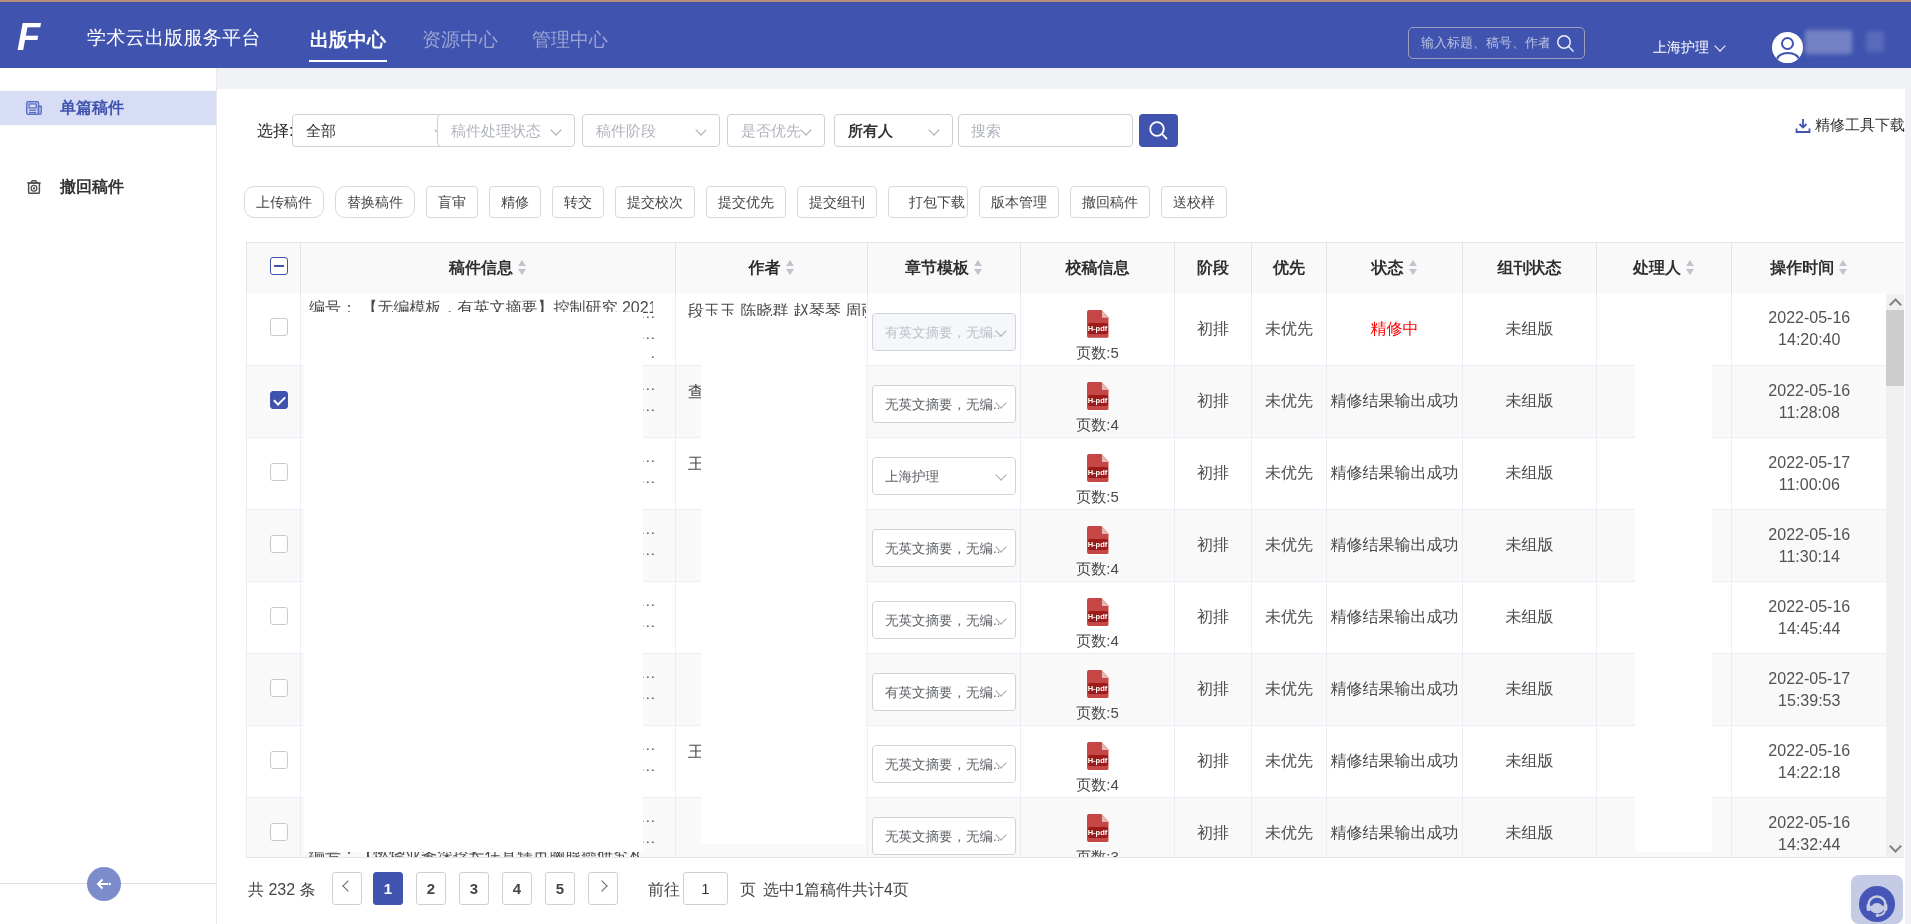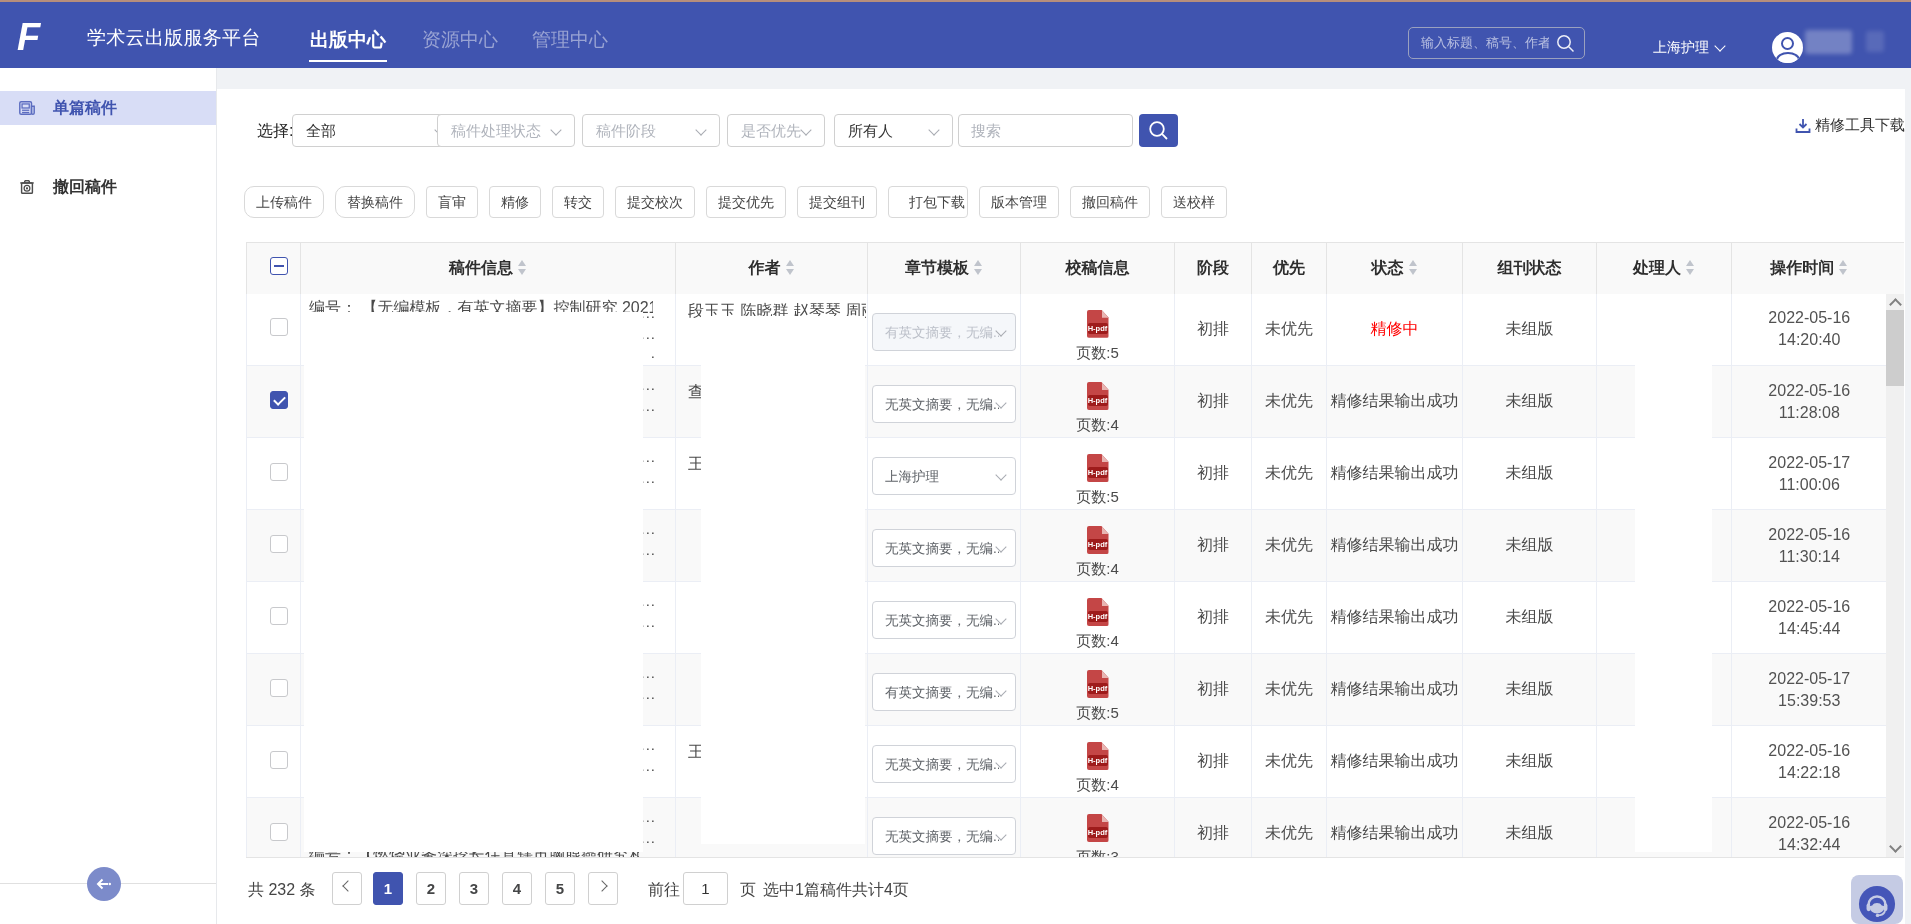--- a/index.html
+++ b/index.html
@@ -32,21 +32,21 @@
   #avatar .head { position:absolute; left:9px; top:4.5px; width:13px; height:13px; border-radius:50%; background:#fff; border:2.5px solid #4054af; }
   #avatar .bust { position:absolute; left:3.5px; top:19.5px; width:24px; height:16px; border-radius:50% 50% 0 0; background:#fff; border:2.5px solid #4054af; border-bottom:none; }
   #blob1 { position:absolute; left:1805px; top:28px; width:47px; height:24px; border-radius:3px;
     background:rgba(255,255,255,.27); filter:blur(2px); }
   #blob2 { position:absolute; left:1866px; top:29px; width:18px; height:21px; border-radius:3px;
     background:rgba(255,255,255,.13); filter:blur(2px); }
 
   
   #sidebar { position:absolute; left:0; top:68px; width:217px; height:856px; background:#fff; z-index:10;
     border-right:1px solid #e7e9ec; }
-  .side-item { position:absolute; left:0; width:216px; height:34px; display:flex; align-items:center; cursor:pointer; }
+  .side-item { position:absolute; left:0; width:216px; height:34px; display:flex; align-items:center; cursor:pointer;padding-left:7px; }
   .side-item .lbl { font-size:16px; color:#333; font-weight:600; margin-left:17px; }
   .side-item.active { background:#d8ddf6; }
   .side-item.active .lbl { color:#4054af; }
   .side-item .ic { width:18px; height:18px; margin-left:18px; }
   #side-0 { top:23px; } #side-1 { top:64px; } #side-2 { top:102px; }
   #side-footline { position:absolute; left:0; top:815px; width:216px; height:1px; background:#e0e0e0; }
   #back-fab { position:absolute; left:87px; top:867px; width:34px; height:34px; border-radius:50%;
     background:#7c8bca; z-index:20; }
   #back-fab svg { margin:7px; }
 
@@ -60,21 +60,21 @@
   .sel { position:absolute; top:114px; height:33px; border:1px solid #d0d0d0; border-radius:4px; background:#fff; }
   .sel .txt { position:absolute; left:13px; top:7px; font-size:15px; color:#333; white-space:nowrap; }
   .sel.muted .txt { color:#b0b4bc; }
   .sel .caret { position:absolute; right:13px; top:11px; width:9px; height:9px; }
   .caret::before { content:""; position:absolute; left:0; top:0; width:7px; height:7px;
     border-right:1.4px solid #a8abb2; border-bottom:1.4px solid #a8abb2; transform:rotate(45deg); }
   #sel-0 { left:292px; width:167px; }
   #sel-1 { left:437px; width:138px; }
   #sel-2 { left:582px; width:138px; }
   #sel-3 { left:727px; width:98px; }
-  #sel-4 { left:834px; width:119px; }
+  #sel-4 { left:834px; width:119px;font-weight:bold; }
   #filter-search { position:absolute; left:958px; top:114px; width:175px; height:33px;
     border:1px solid #d0d0d0; border-radius:4px; background:#fff; }
   #filter-search input { width:100%; height:31px; border:none; outline:none; padding-left:12px; font-size:15px; color:#333; background:transparent;}
   #filter-search input::placeholder { color:#b0b4bc; }
   #search-btn { position:absolute; left:1139px; top:114px; width:39px; height:33px; background:#4054af;
     border-radius:4px; }
   #search-btn svg { margin:6px 9px; }
   #dl-tool { position:absolute; left:1795px; top:116px; display:flex; align-items:center; cursor:pointer; }
   #dl-tool .lbl { font-size:15px; color:#333; margin-left:4px; }
 

